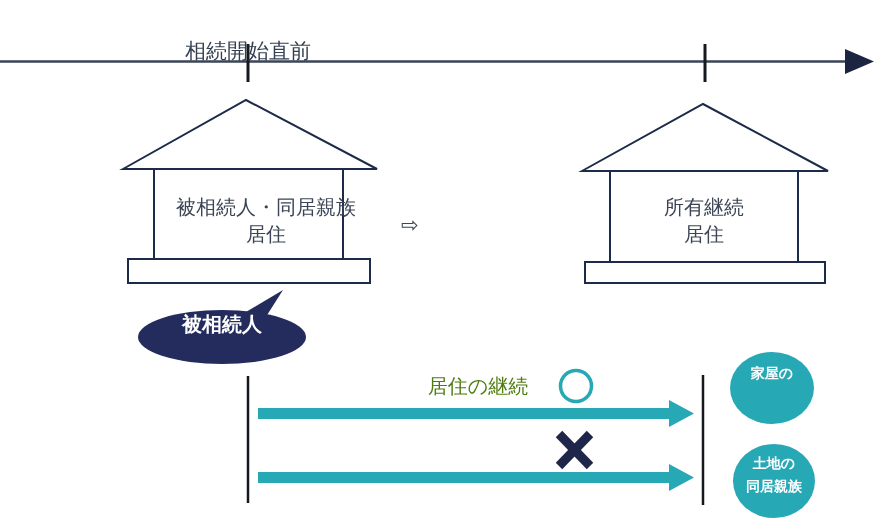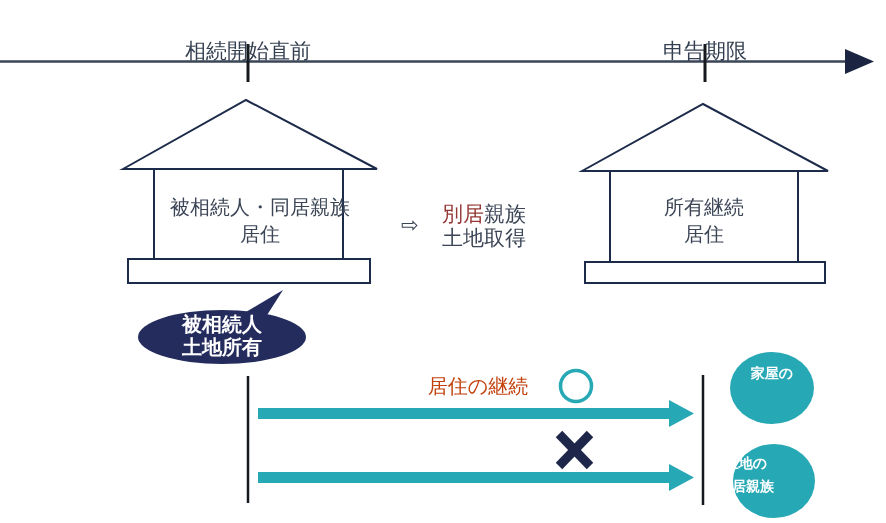--- a/index.html
+++ b/index.html
@@ -52,21 +52,21 @@
     width: 140px;
     font-size: 20px;
     line-height: 23px;
     font-weight: bold;
     color: #ffffff;
   }
   .track-label {
     left: 398px;
     width: 160px;
     font-size: 20px;
-    color: #c2410c;
+    color: #4d7c0f;
   }
   .oval-text {
     width: 96px;
     font-size: 14px;
     line-height: 23px;
     font-weight: bold;
     color: #ffffff;
   }
 </style>
 </head>
@@ -116,46 +116,40 @@
     <g>
       <line x1="559" y1="434" x2="590" y2="466" stroke="#1E2749" stroke-width="9"></line>
       <line x1="590" y1="434" x2="559" y2="466" stroke="#1E2749" stroke-width="9"></line>
     </g>
 
     <ellipse cx="772" cy="388" rx="42" ry="36" fill="#27A8B5"></ellipse>
     <ellipse cx="774" cy="481" rx="41" ry="37" fill="#27A8B5"></ellipse>
   </svg>
 
   <div class="txt timeline-label" style="left:173px; width:150px;">相続開始直前</div>
-  <div class="txt timeline-label" style="left:630px; width:150px;">申告期限</div>
 
-  <div class="txt house-text" style="left:165px; width:190px;">
+  <div class="txt house-text" style="left:171px; width:190px;">
     <div>被相続人・同居親族</div>
     <div>居住</div>
   </div>
 
   <div class="txt house-text" style="left:610px; width:188px;">
     <div>所有継続</div>
     <div>居住</div>
   </div>
 
   <div class="txt transfer-arrow">⇨</div>
-  <div class="txt transfer-text">
-    <div><span class="em">別居</span><span>親族</span></div>
-    <div>土地取得</div>
-  </div>
 
   <div class="txt bubble-text">
     <div>被相続人</div>
-    <div>土地所有</div>
   </div>
 
   <div class="txt track-label" style="top:373px;">居住の継続</div>
 
   <div class="txt oval-text" style="left:724px; top:362px;">
     <div>家屋の</div>
   </div>
-  <div class="txt oval-text" style="left:698px; top:452px;">
+  <div class="txt oval-text" style="left:726px; top:452px;">
     <div>土地の</div>
     <div>同居親族</div>
   </div>
 
 </div>
 
 </body></html>

